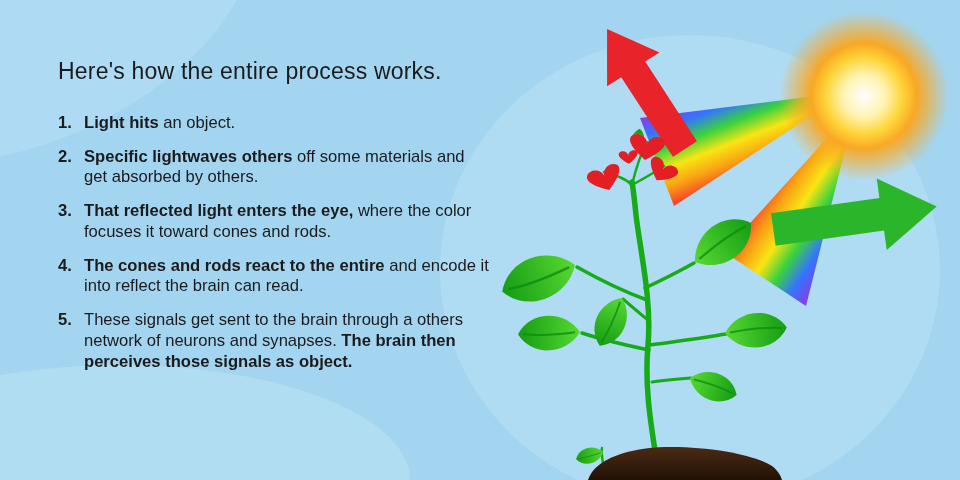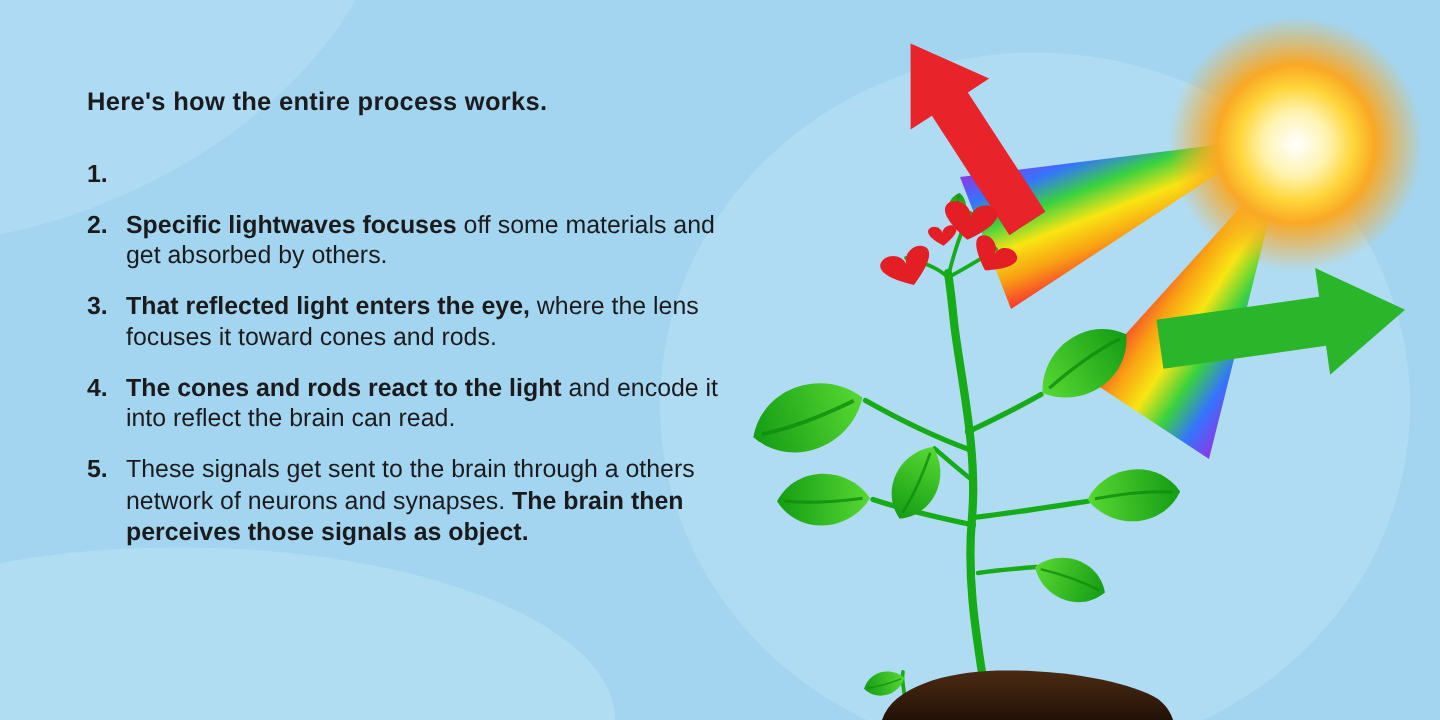--- a/index.html
+++ b/index.html
@@ -2,21 +2,21 @@
 <html><head>
 <meta charset="utf-8">
 <style>
   html,body{margin:0;padding:0;}
   .stage{
     position:relative;width:960px;height:480px;overflow:hidden;
     font-family:"Liberation Sans",sans-serif;
   }
   .stage svg.art{position:absolute;left:0;top:0;}
   .content{position:absolute;left:58px;top:58px;width:434px;color:#1b1b1d;}
-  .content h1{margin:0 0 28px 0;font-size:17px;font-weight:700;letter-spacing:.2px;}
+  .content h1{margin:0 0 28px 0;font-size:23px;font-weight:400;letter-spacing:.2px;}
   ol.steps{margin:0;padding:0;list-style:none;}
   ol.steps li{display:flex;margin-bottom:13px;font-size:16.6px;line-height:1.25;}
   ol.steps .num{flex:0 0 26px;font-weight:700;}
   ol.steps b{font-weight:700;}
 </style>
 </head>
 <body>
 
 <div class="stage">
 
@@ -108,32 +108,33 @@
     <use href="#heartDef" transform="translate(628,152) rotate(-5) scale(0.7)"></use>
 
     <path d="M588,480 C595,458 630,448 665,447 C710,446 755,455 772,466 C780,472 782,480 782,480 Z" fill="url(#soilGrad)"></path>
   </svg>
 
   <div class="content">
     <h1>Here's how the entire process works.</h1>
     <ol class="steps" id="steps-list">
         <li>
           <span class="num">1.</span>
+          <span class="txt"><b>Light hits</b><span> an object.</span></span>
         </li>
         <li>
           <span class="num">2.</span>
-          <span class="txt"><b>Specific lightwaves focuses</b><span> off some materials and get absorbed by others.</span></span>
+          <span class="txt"><b>Specific lightwaves others</b><span> off some materials and get absorbed by others.</span></span>
         </li>
         <li>
           <span class="num">3.</span>
-          <span class="txt"><b>That reflected light enters the eye,</b><span> where the lens focuses it toward cones and rods.</span></span>
+          <span class="txt"><b>That reflected light enters the eye,</b><span> where the color focuses it toward cones and rods.</span></span>
         </li>
         <li>
           <span class="num">4.</span>
-          <span class="txt"><b>The cones and rods react to the light</b><span> and encode it into reflect the brain can read.</span></span>
+          <span class="txt"><b>The cones and rods react to the entire</b><span> and encode it into reflect the brain can read.</span></span>
         </li>
         <li>
           <span class="num">5.</span>
           <span class="txt"><span>These signals get sent to the brain through a others network of neurons and synapses. </span><b>The brain then perceives those signals as object.</b></span>
         </li>
       </ol>
   </div>
 
 </div>
 

